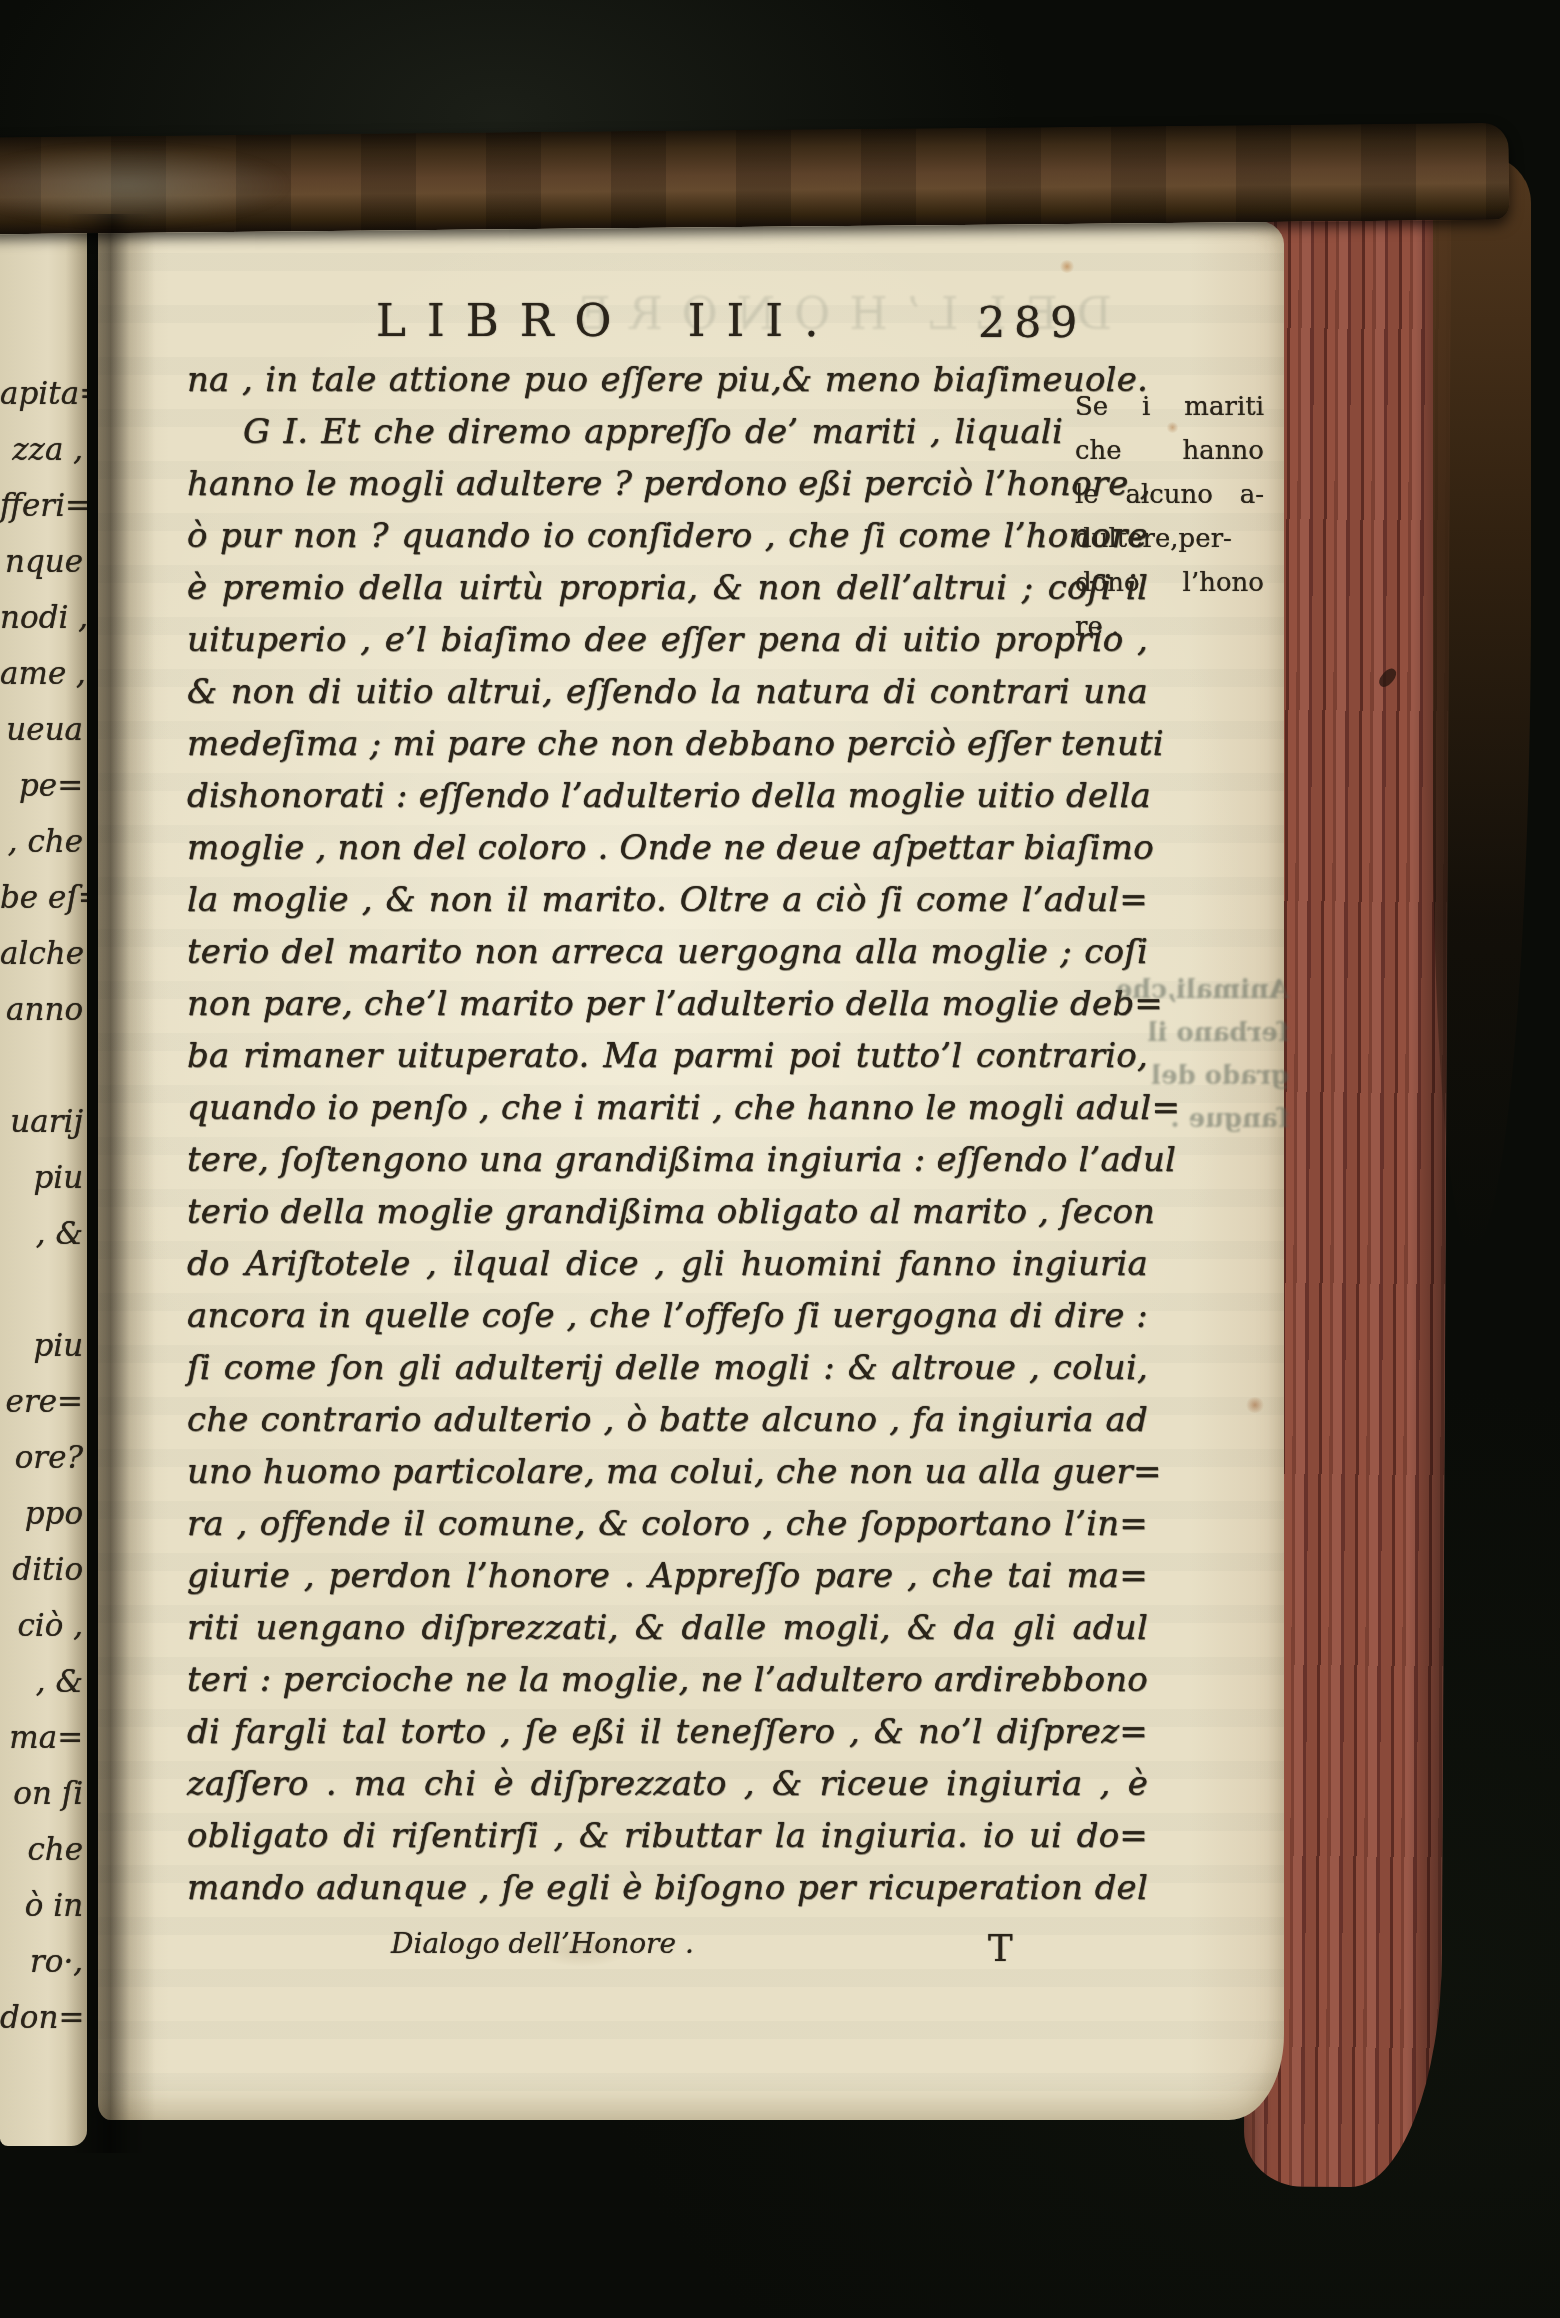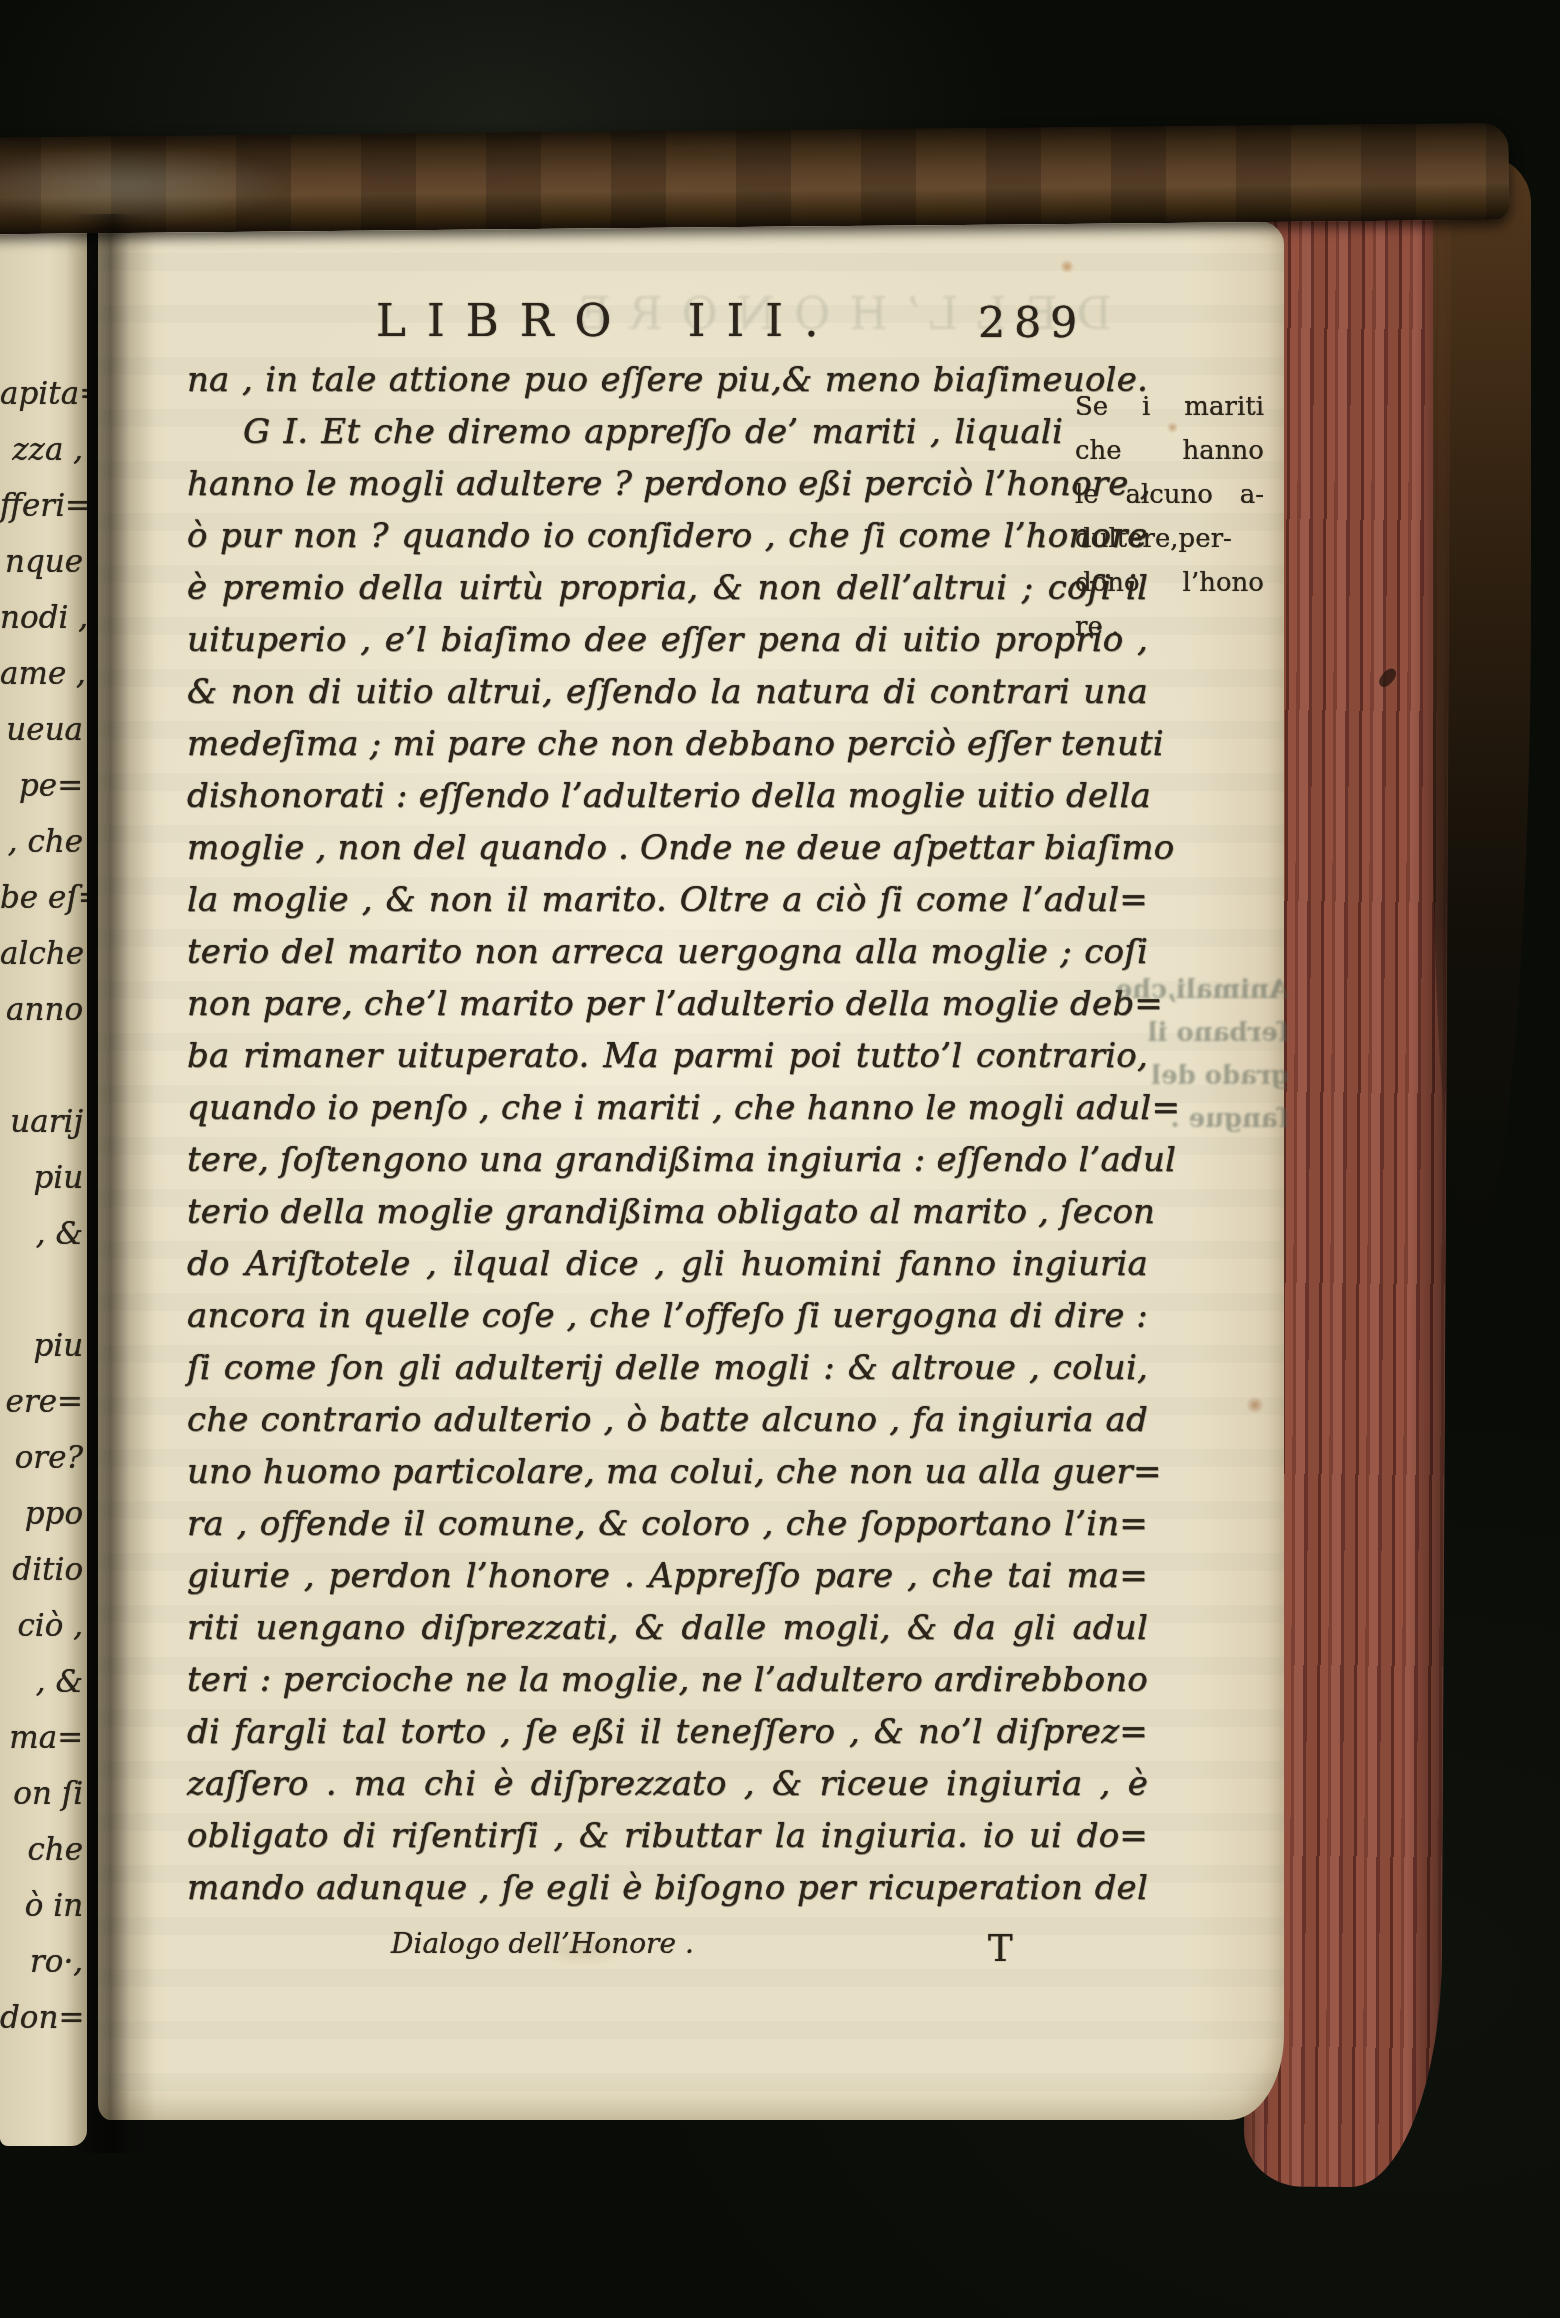--- a/index.html
+++ b/index.html
@@ -158,21 +158,21 @@
 
     <div class="line">na , in tale attione puo eſſere piu,&amp; meno biaſimeuole.</div>
         <div class="line indent">G I.  Et che diremo appreſſo de’ mariti , liquali</div>
         <div class="line">hanno le mogli adultere ? perdono eßi perciò l’honore ,</div>
         <div class="line">ò pur non ? quando io conſidero , che ſi come l’honore</div>
         <div class="line">è premio della uirtù propria, &amp; non dell’altrui ; coſi il</div>
         <div class="line">uituperio , e’l biaſimo dee eſſer pena di uitio proprio ,</div>
         <div class="line">&amp; non di uitio altrui, eſſendo la natura di contrari una</div>
         <div class="line">medeſima ; mi pare che non debbano perciò eſſer tenuti</div>
         <div class="line">dishonorati : eſſendo l’adulterio della moglie uitio della</div>
-        <div class="line">moglie , non del quando . Onde ne deue aſpettar biaſimo</div>
+        <div class="line">moglie , non del coloro . Onde ne deue aſpettar biaſimo</div>
         <div class="line">la moglie , &amp; non il marito. Oltre a ciò ſi come l’adul=</div>
         <div class="line">terio del marito non arreca uergogna alla moglie ; coſi</div>
         <div class="line">non pare, che’l marito per l’adulterio della moglie deb=</div>
         <div class="line">ba rimaner uituperato. Ma parmi poi tutto’l contrario,</div>
         <div class="line">quando io penſo , che i mariti , che hanno le mogli adul=</div>
         <div class="line">tere, ſoſtengono una grandißima ingiuria : eſſendo l’adul</div>
         <div class="line">terio della moglie grandißima obligato al marito , ſecon</div>
         <div class="line">do Ariſtotele , ilqual dice , gli huomini fanno ingiuria</div>
         <div class="line">ancora in quelle coſe , che l’offeſo ſi uergogna di dire :</div>
         <div class="line">ſi come ſon gli adulterij delle mogli : &amp; altroue , colui,</div>

